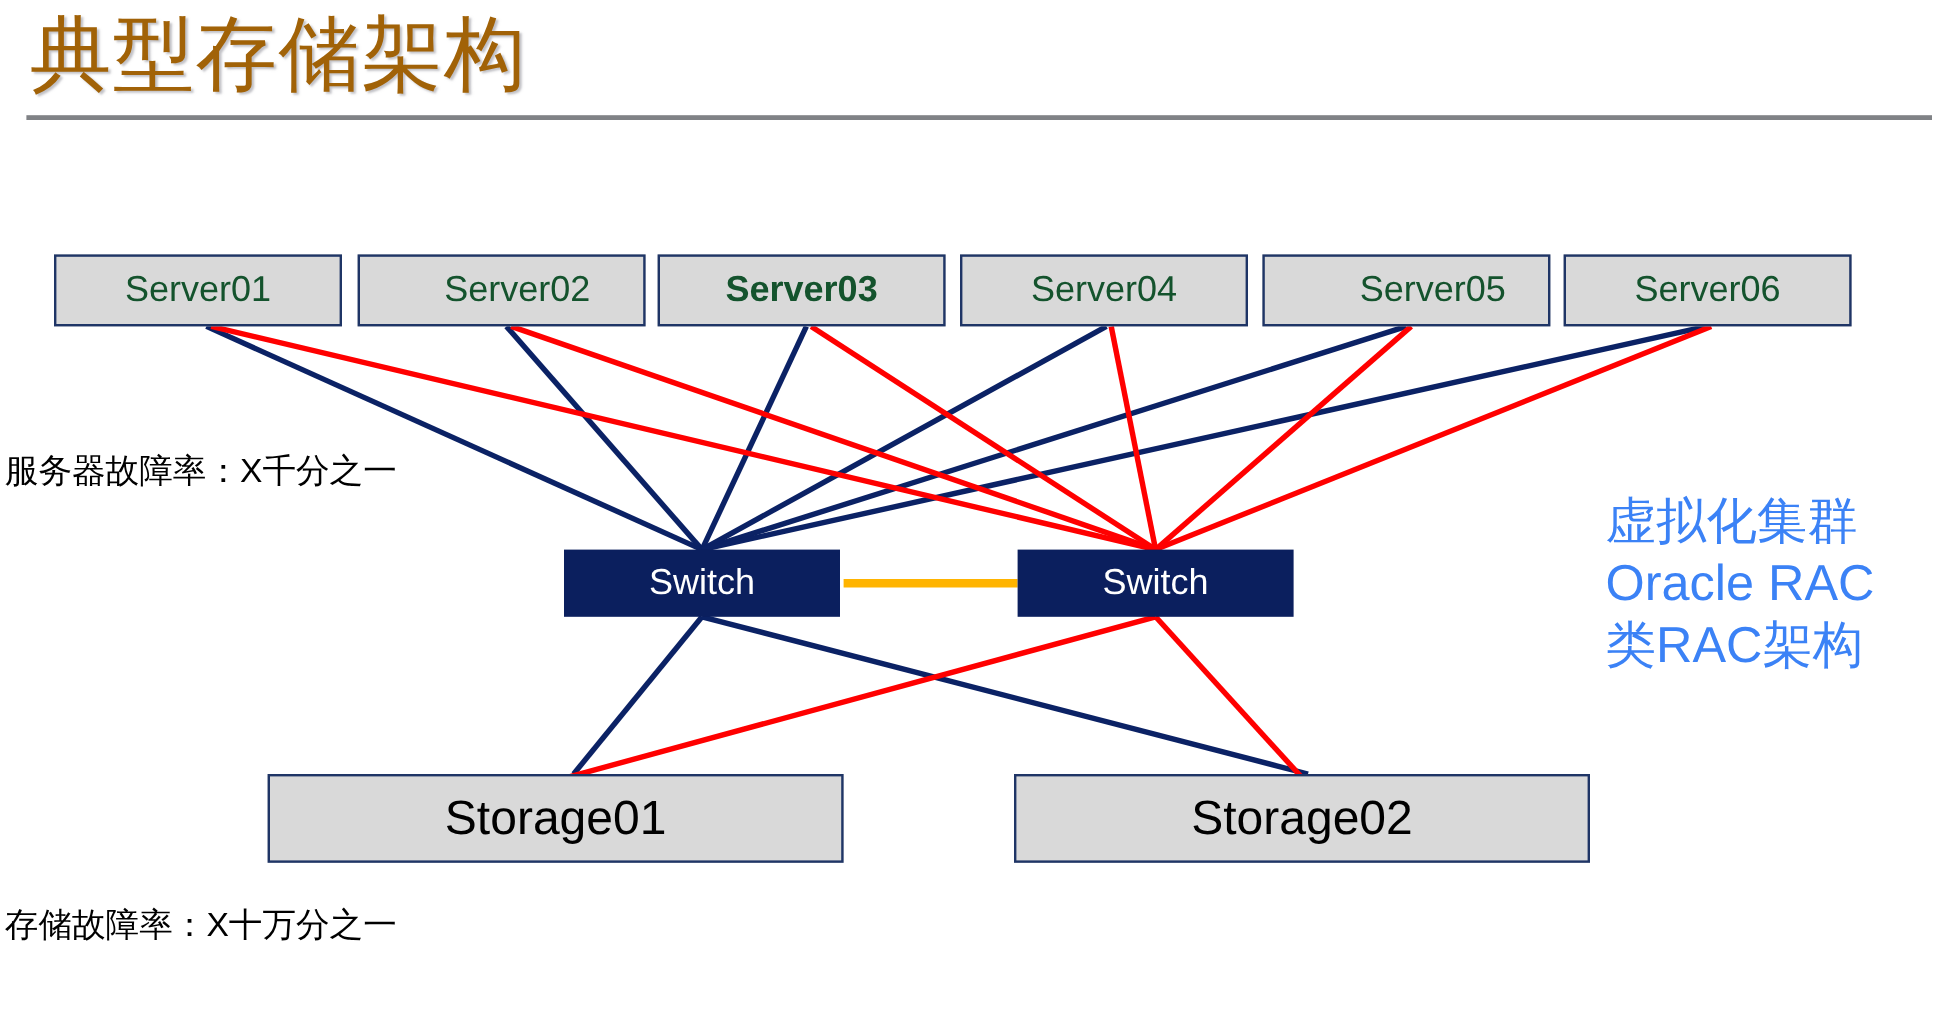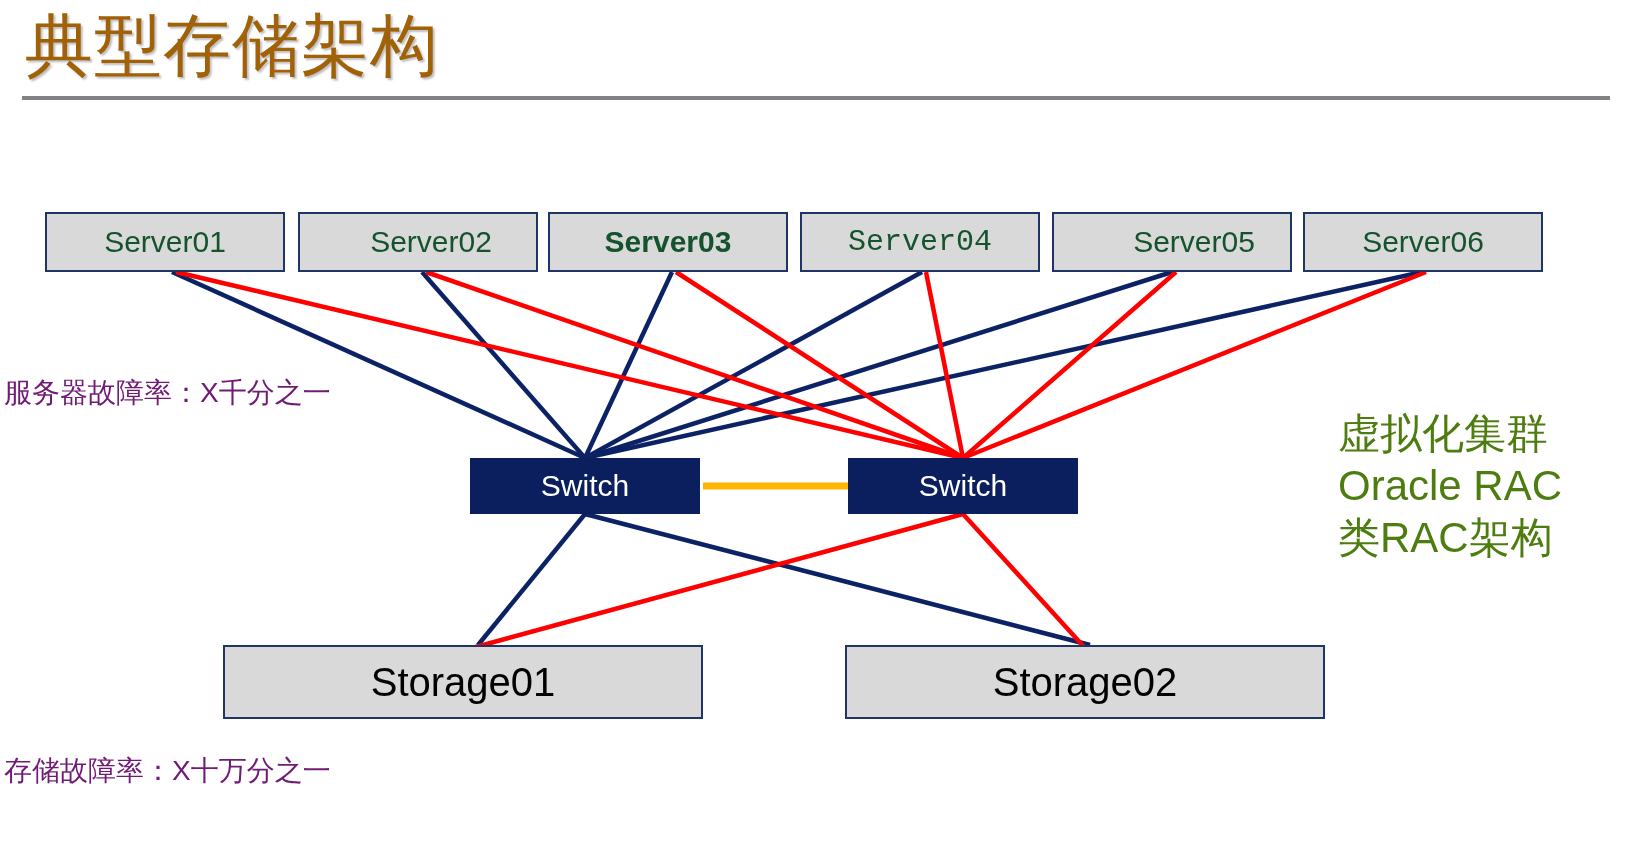--- a/index.html
+++ b/index.html
@@ -78,30 +78,30 @@
     border: none;
     height: 56px;
     font-size: 30px;
     color: #ffffff;
   }
 
   
   .annot {
     position: absolute;
     font-size: 28px;
-    color: #701a75;
+    color: #000000;
     white-space: nowrap;
   }
   #cluster-note {
     position: absolute;
     left: 1338px;
     top: 408px;
     font-size: 42px;
     line-height: 52px;
-    color: #4d7c0f;
+    color: #3b82f6;
     white-space: nowrap;
   }
   #cluster-note div { display: block; }
 </style>
 </head>
 <body>
 
 <div id="slide">
 
   <div id="title">典型存储架构</div>
@@ -131,21 +131,21 @@
 
   <div class="node server" style="left:45px;  top:212px; width:240px;">
       <span>Server01</span>
     </div>
   <div class="node server" style="left:298px; top:212px; width:240px;padding-left:26px;">
       <span>Server02</span>
     </div>
   <div class="node server" style="left:548px; top:212px; width:240px;font-weight:bold;">
       <span>Server03</span>
     </div>
-  <div class="node server" style="left:800px; top:212px; width:240px;font-family:Liberation Mono, monospace;">
+  <div class="node server" style="left:800px; top:212px; width:240px;">
       <span>Server04</span>
     </div>
   <div class="node server" style="left:1052px; top:212px; width:240px;padding-left:44px;">
       <span>Server05</span>
     </div>
   <div class="node server" style="left:1303px; top:212px; width:240px;">
       <span>Server06</span>
     </div>
 
   <div class="node switch" style="left:470px; top:458px; width:230px;">

